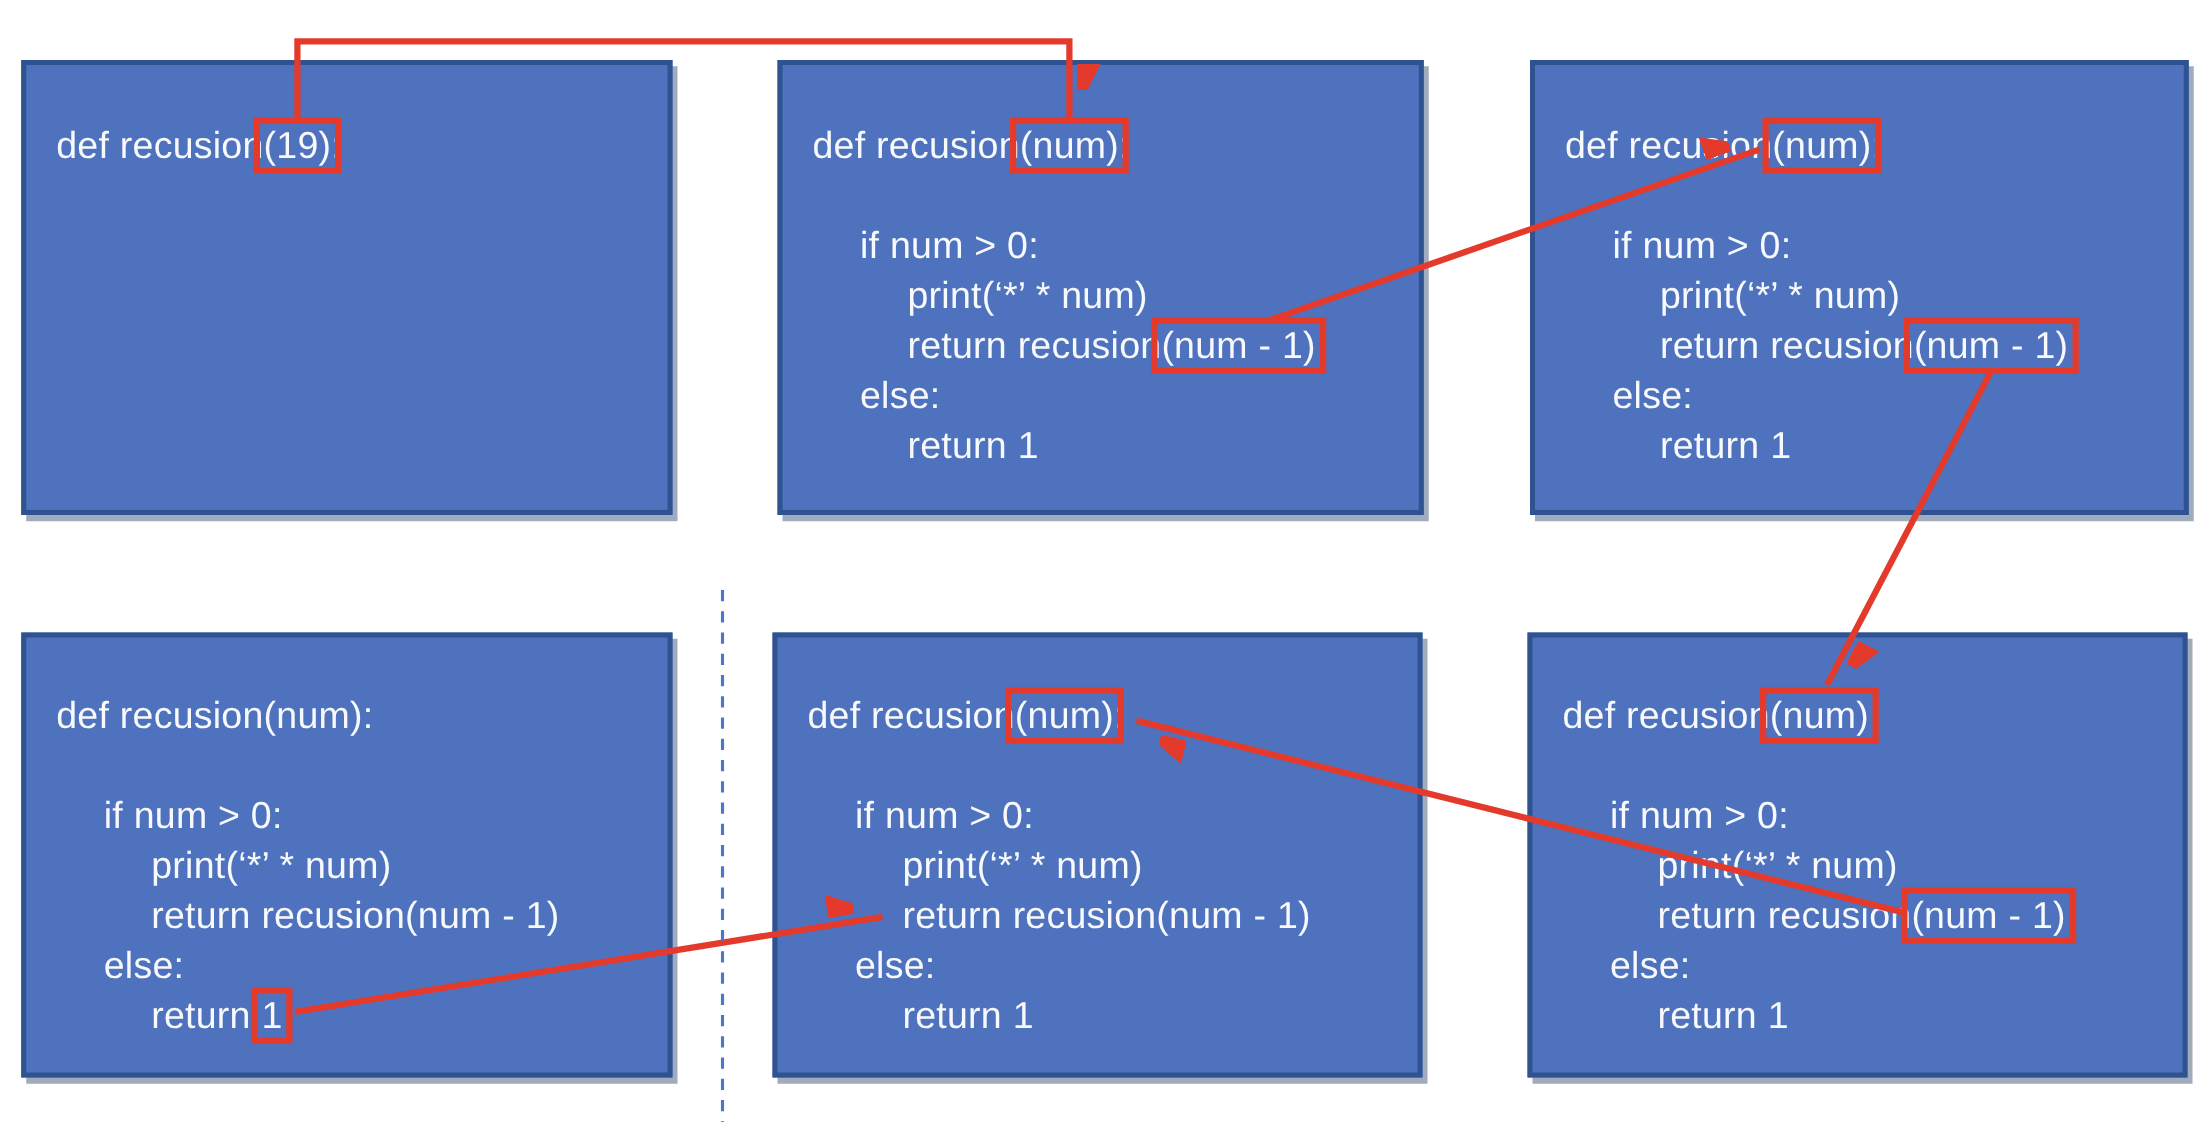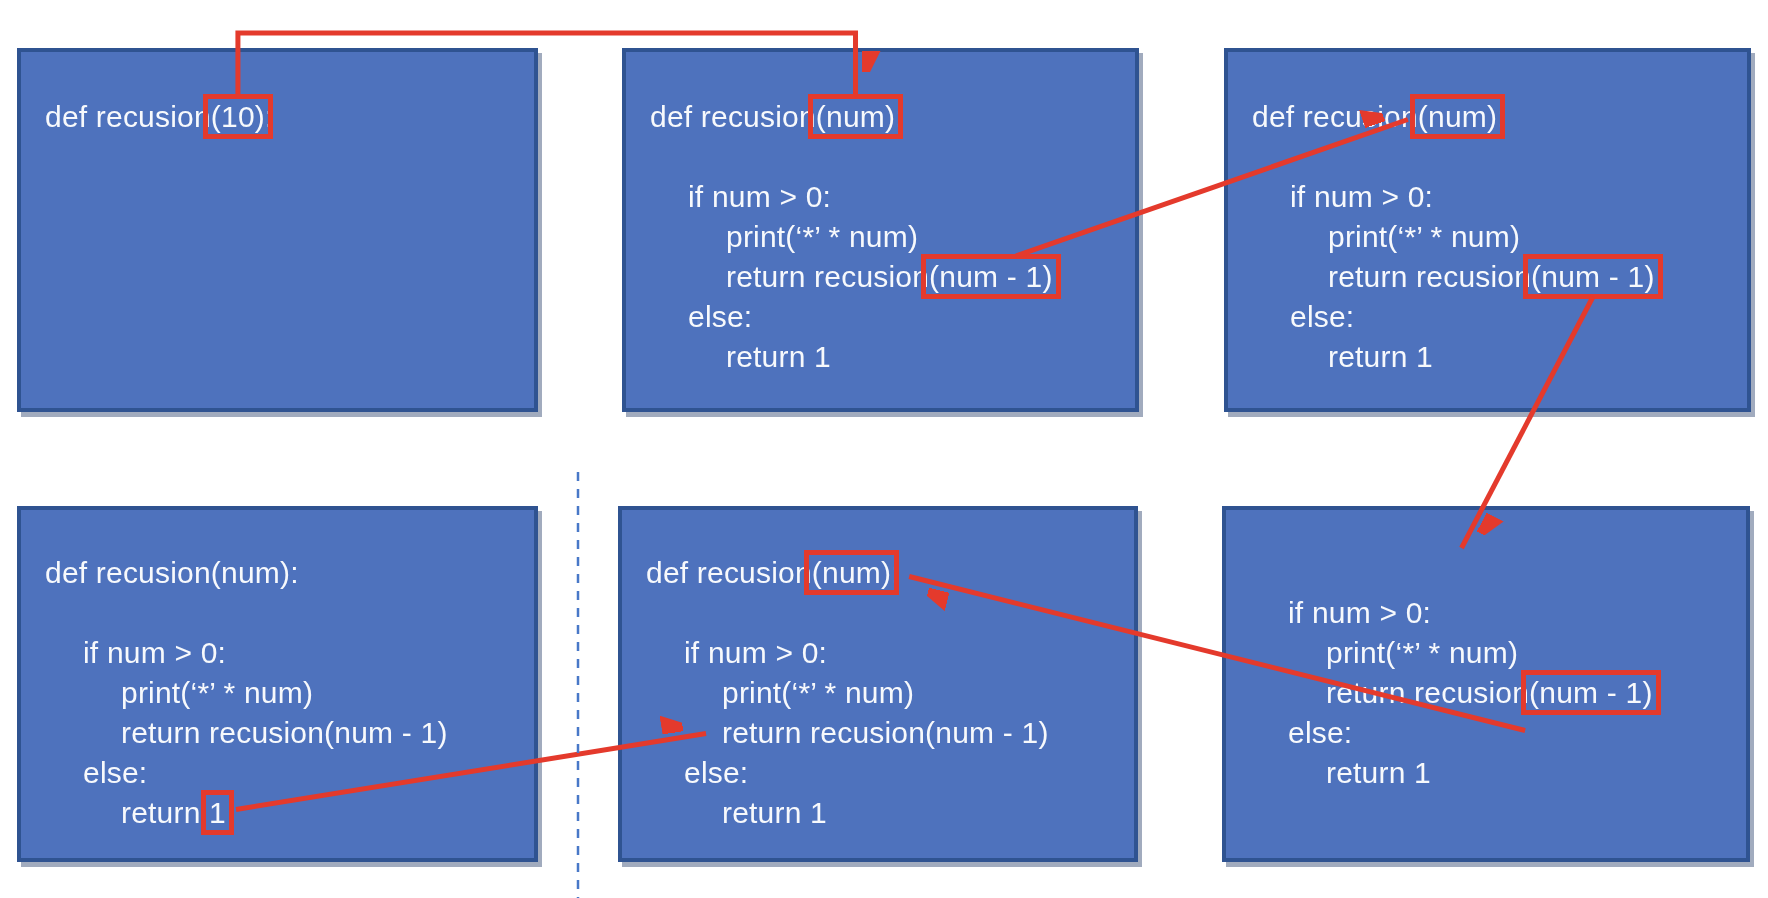--- a/index.html
+++ b/index.html
@@ -30,21 +30,21 @@
   }
   #overlay{position:absolute;left:0;top:0;pointer-events:none;}
 </style>
 </head>
 <body>
 
 <div id="canvas">
   <div id="boxes">
       <div class="box" style="left: 17px; top: 48px; width: 521px; height: 364px;">
         <div class="code" style="top: 45px; left: 24px;">
-          <div class="code-line" style="padding-left: 0px;"><span>def recusion</span><span class="hl">(10)</span><span>:</span></div>
+          <div class="code-line" style="padding-left: 0px;"><span>def recusion</span><span class="hl">(19)</span><span>:</span></div>
         </div>
       </div>
       <div class="box" style="left: 622px; top: 48px; width: 517px; height: 364px;">
         <div class="code" style="top: 45px; left: 24px;">
           <div class="code-line" style="padding-left: 0px;"><span>def recusion</span><span class="hl">(num)</span><span>:</span></div>
           <div class="code-line" style="padding-left: 0px;"></div>
           <div class="code-line" style="padding-left: 38px;"><span>if num &gt; 0:</span></div>
           <div class="code-line" style="padding-left: 76px;"><span>print(‘*’ * num)</span></div>
           <div class="code-line" style="padding-left: 76px;"><span>return recusion</span><span class="hl">(num - 1)</span></div>
           <div class="code-line" style="padding-left: 38px;"><span>else:</span></div>
@@ -79,20 +79,21 @@
           <div class="code-line" style="padding-left: 0px;"></div>
           <div class="code-line" style="padding-left: 38px;"><span>if num &gt; 0:</span></div>
           <div class="code-line" style="padding-left: 76px;"><span>print(‘*’ * num)</span></div>
           <div class="code-line" style="padding-left: 76px;"><span>return recusion(num - 1)</span></div>
           <div class="code-line" style="padding-left: 38px;"><span>else:</span></div>
           <div class="code-line" style="padding-left: 76px;"><span>return 1</span></div>
         </div>
       </div>
       <div class="box" style="left: 1222px; top: 506px; width: 528px; height: 356px;">
         <div class="code" style="top: 43px; left: 24px;">
+          <div class="code-line" style="padding-left: 0px;"><span>def recusion</span><span class="hl">(num)</span></div>
           <div class="code-line" style="padding-left: 0px;"></div>
           <div class="code-line" style="padding-left: 38px;"><span>if num &gt; 0:</span></div>
           <div class="code-line" style="padding-left: 76px;"><span>print(‘*’ * num)</span></div>
           <div class="code-line" style="padding-left: 76px;"><span>return recusion</span><span class="hl">(num - 1)</span></div>
           <div class="code-line" style="padding-left: 38px;"><span>else:</span></div>
           <div class="code-line" style="padding-left: 76px;"><span>return 1</span></div>
         </div>
       </div>
     </div>
   <svg id="overlay" width="1768" height="898" viewBox="0 0 1768 898">

